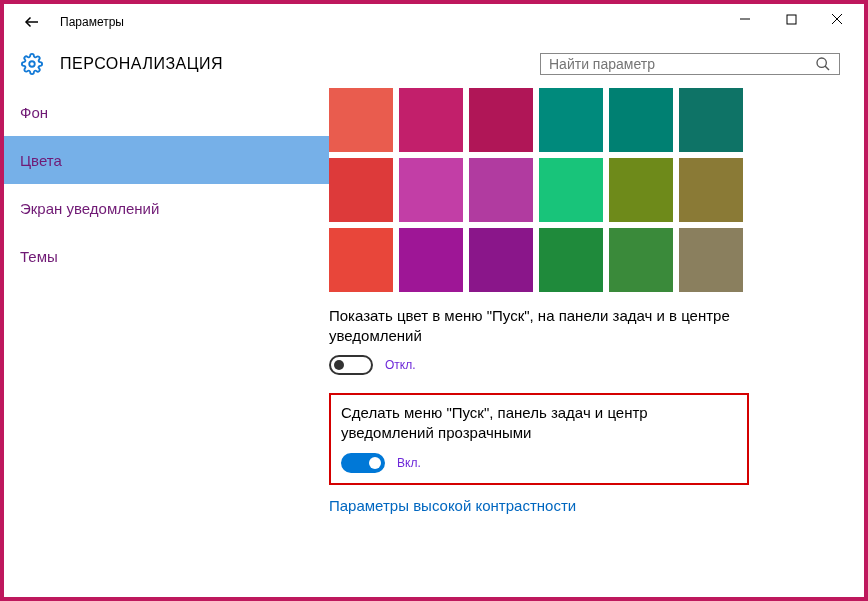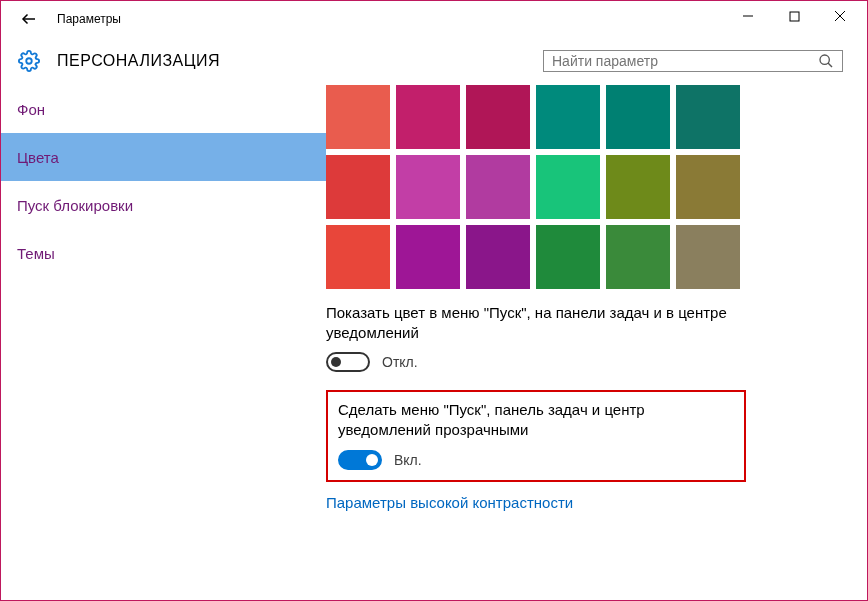--- a/index.html
+++ b/index.html
@@ -1,18 +1,18 @@
 <!DOCTYPE html>
 <html><head>
 <meta charset="utf-8">
 <style>
   * { box-sizing: border-box; margin: 0; padding: 0; font-family: "Segoe UI", Tahoma, sans-serif; }
   body { background: #fff; }
   .window {
-    width: 868px; height: 601px; border: 1px solid #be185d; position: relative;
+    width: 868px; height: 601px; border: 4px solid #be185d; position: relative;
     background: #fff; overflow: hidden;
   }
   .titlebar {
     height: 36px; display: flex; align-items: center; padding: 0 0 0 16px;
     position: relative;
   }
   .back-btn {
     width: 24px; height: 24px; display: flex; align-items:center; justify-content:center;
     margin-right: 16px; cursor: pointer;
   }
@@ -53,21 +53,21 @@
   .toggle.off { border:2px solid #333; background:#fff; }
   .toggle.off .knob {
     width:10px; height:10px; border-radius:50%; background:#333; position:absolute;
     left:3px; top:3px;
   }
   .toggle.on { background:#0078d7; border:2px solid #0078d7;}
   .toggle.on .knob {
     width:12px; height:12px; border-radius:50%; background:#fff; position:absolute;
     right:2px; top:2px;
   }
-  .toggle-label { font-size:14px; color:#404040;}
+  .toggle-label { font-size:12px; color:#6d28d9;}
   .highlight-box {
     border: 2.5px solid #d40000; padding: 8px 10px 10px 10px; margin-bottom: 12px;
     width: 420px;
   }
   .link { color:#0067c0; font-size:15px; cursor:pointer; }
 </style>
 </head>
 <body>
 
 <div class="window">
@@ -121,21 +121,21 @@
 
   <div class="body">
     <div class="sidebar">
       <div class="sidebar-item">
           <span>Фон</span>
         </div>
       <div class="sidebar-item active">
           <span>Цвета</span>
         </div>
       <div class="sidebar-item">
-          <span>Пуск блокировки</span>
+          <span>Экран уведомлений</span>
         </div>
       <div class="sidebar-item">
           <span>Темы</span>
         </div>
     </div>
 
     <div class="content">
       <div class="swatches">
         <div class="swatch" style="background:#e95c4e"></div>
         <div class="swatch" style="background:#c21f6b"></div>

